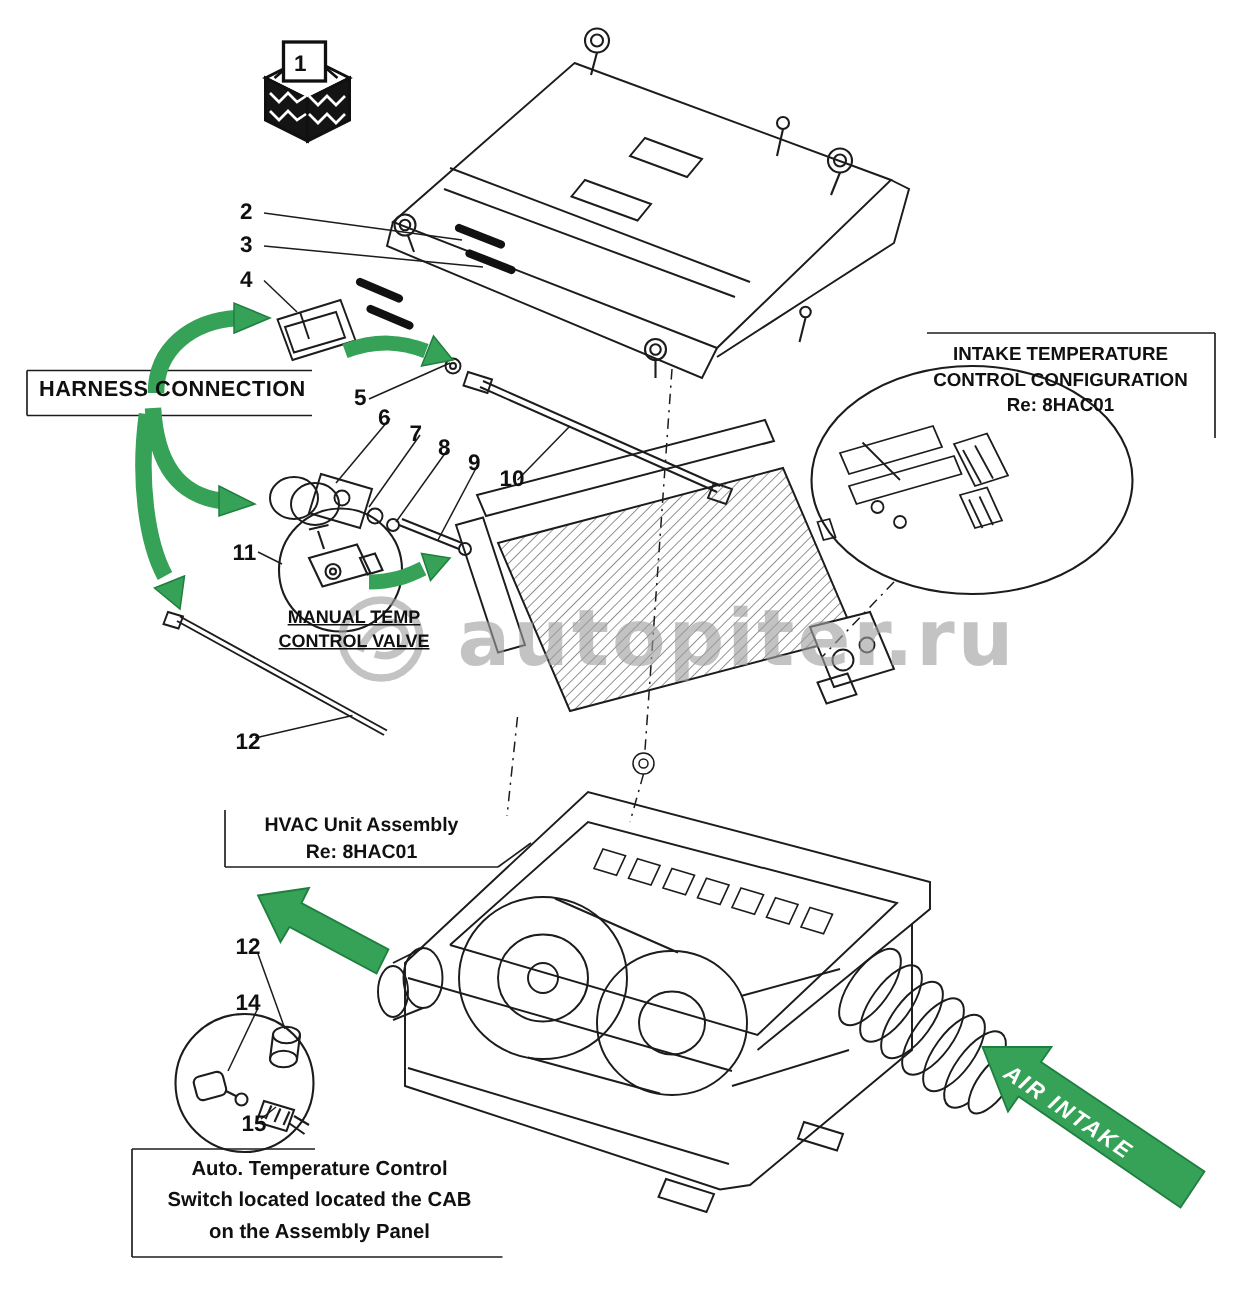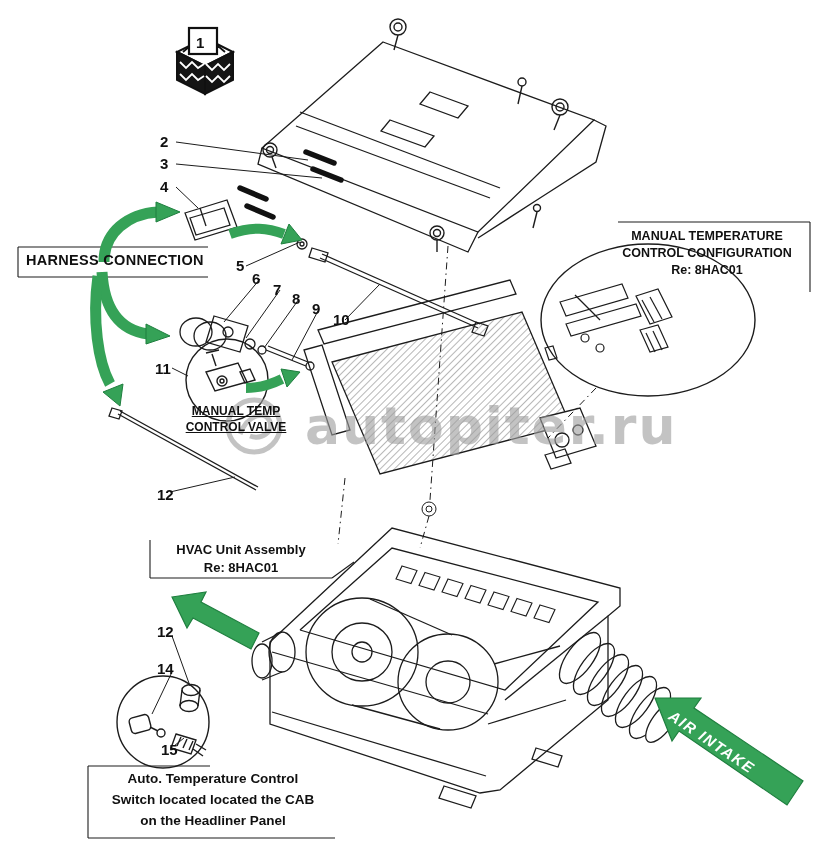--- a/index.html
+++ b/index.html
@@ -310,36 +310,36 @@
 <span class="callout" style="left:157px;top:486px">12</span>
 <span class="callout" style="left:157px;top:623px">12</span>
 <span class="callout" style="left:157px;top:660px">14</span>
 <span class="callout" style="left:161px;top:741px">15</span>
 
 <div class="label lbl-harness">
   <div>HARNESS CONNECTION</div>
 </div>
 
 <div class="label lbl-mconfig">
-  <div>MANUAL TEMPERATURE</div>
+  <div>INTAKE TEMPERATURE</div>
   <div>CONTROL CONFIGURATION</div>
   <div>Re: 8HAC01</div>
 </div>
 
 <div class="label lbl-mvalve">
   <div>MANUAL TEMP</div>
   <div>CONTROL VALVE</div>
 </div>
 
 <div class="label lbl-hvac">
   <div>HVAC Unit Assembly</div>
   <div>Re: 8HAC01</div>
 </div>
 
 <div class="label lbl-auto">
   <div>Auto. Temperature Control</div>
   <div>Switch located located the CAB</div>
-  <div>on the Headliner Panel</div>
+  <div>on the Assembly Panel</div>
 </div>
 
 <span class="lbl-airintake label">AIR INTAKE</span>
 
 </div>
 
 </body></html>

